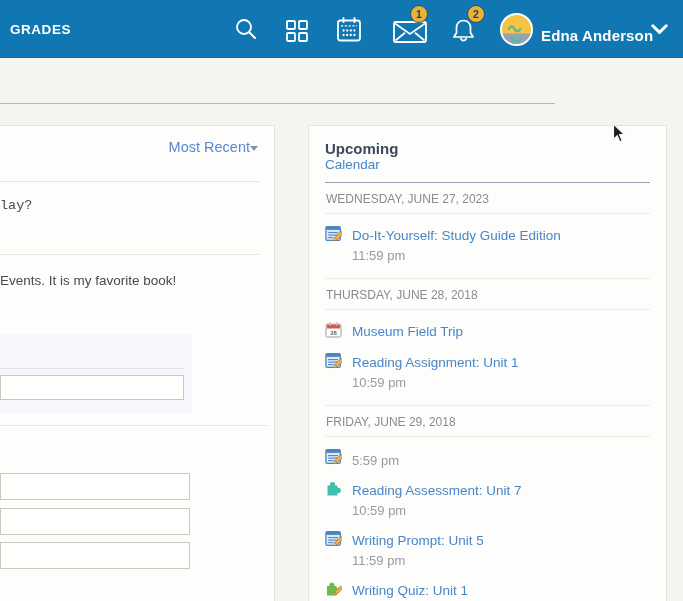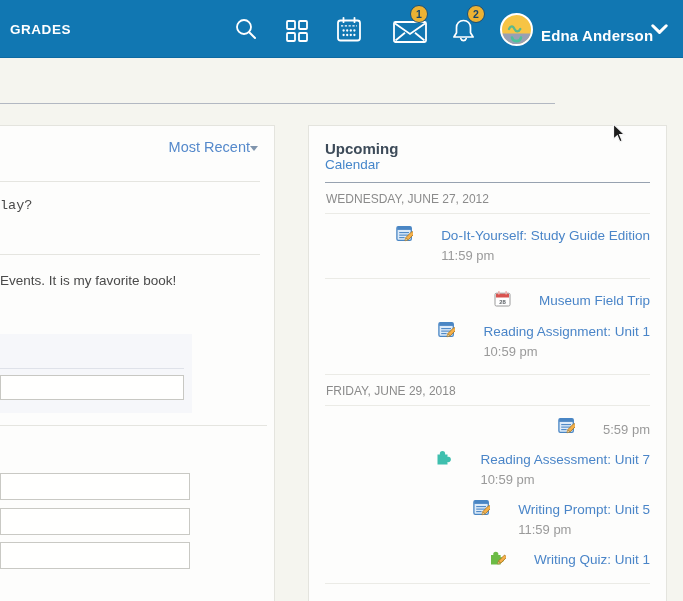--- a/index.html
+++ b/index.html
@@ -95,21 +95,21 @@
     display:flex; justify-content:space-between; align-items:baseline;
     padding:14px 0 10px; border-bottom:1px solid #97a2b0;flex-direction:column;
   }
   .up-title { color:#3d4b59; font-size:15px; font-weight:bold; }
   .up-cal-link { color:#4586ca; font-size:13.5px; cursor:pointer; }
   .date-header {
     padding:9px 1px 7px; font-size:12px; color:#8b8b8b;
     border-bottom:1px solid #ebebe6;
   }
   .events { padding:5px 0 2px; border-bottom:1px solid #ebebe6; }
-  .event { display:flex; gap:28px; margin:7px 0 13px;justify-content:flex-end; }
+  .event { display:flex; gap:10px; margin:7px 0 13px; }
   .ev-icon { width:17px; height:17px; flex:none; margin-top:-1px; }
   .ev-icon svg { display:block; }
   .ev-title {
     font-size:13.5px; color:#4a85c8; line-height:16px;
     text-decoration:none; cursor:pointer;
   }
   .ev-time { font-size:13px; color:#9a9a9a; margin-top:4px; line-height:15px; }
   
   .cursor { position:absolute; left:612px; top:123px; pointer-events:none; }
 </style>
@@ -219,41 +219,42 @@
   <input class="form-input fi3" type="text" value="" style="">
 </div>
 
 <div class="card upcoming-card">
   <div class="up-head">
     <span class="up-title">Upcoming</span>
     <span class="up-cal-link">Calendar</span>
   </div>
   <div>
       <div>
-        <div class="date-header">WEDNESDAY, JUNE 27, 2012</div>
+        <div class="date-header">WEDNESDAY, JUNE 27, 2023</div>
         <div class="events">
           <div class="event">
             <span class="ev-icon">
               <svg width="17" height="17" viewBox="0 0 17 17">
                 <rect x="0.9" y="1.6" width="14.4" height="13.8" rx="1.4" fill="#ddebf9" stroke="#4a86c4" stroke-width="1.3"></rect>
                 <rect x="1.2" y="1.9" width="13.8" height="3" fill="#4a86c4"></rect>
                 <line x1="3.2" y1="7.6" x2="13" y2="7.6" stroke="#4a86c4" stroke-width="1.1"></line>
                 <line x1="3.2" y1="10.1" x2="13" y2="10.1" stroke="#4a86c4" stroke-width="1.1"></line>
                 <line x1="3.2" y1="12.6" x2="8.6" y2="12.6" stroke="#4a86c4" stroke-width="1.1"></line>
                 <g transform="rotate(45 12.5 12)">
                   <rect x="11" y="5.5" width="3.3" height="8.8" rx="0.4" fill="#f5b04a" stroke="#a9761f" stroke-width="0.8"></rect>
                   <polygon points="11,14.6 14.3,14.6 12.65,17.2" fill="#f3d9a8" stroke="#a9761f" stroke-width="0.6"></polygon>
                 </g>
               </svg>
             </span>
             <div class="ev-col"><a class="ev-title">Do-It-Yourself: Study Guide Edition</a><div class="ev-time">11:59 pm</div></div>
           </div>
         </div>
       </div>
       <div>
+        <div class="date-header">THURSDAY, JUNE 28, 2018</div>
         <div class="events">
           <div class="event">
             <span class="ev-icon">
               <svg width="17" height="17" viewBox="0 0 17 17">
                 <rect x="1" y="3.2" width="15" height="12.8" rx="1.4" fill="#fff" stroke="#9a9a9a" stroke-width="1"></rect>
                 <path d="M2,3.7 h13 v3.8 h-13 z" fill="#d9534f"></path>
                 <rect x="4" y="1" width="1.7" height="3.6" rx="0.85" fill="#efb1ae"></rect>
                 <rect x="11.3" y="1" width="1.7" height="3.6" rx="0.85" fill="#efb1ae"></rect>
                 <text x="8.5" y="14" font-size="6" font-weight="bold" fill="#5f6469" text-anchor="middle" font-family="Liberation Sans, sans-serif">28</text>
               </svg>

